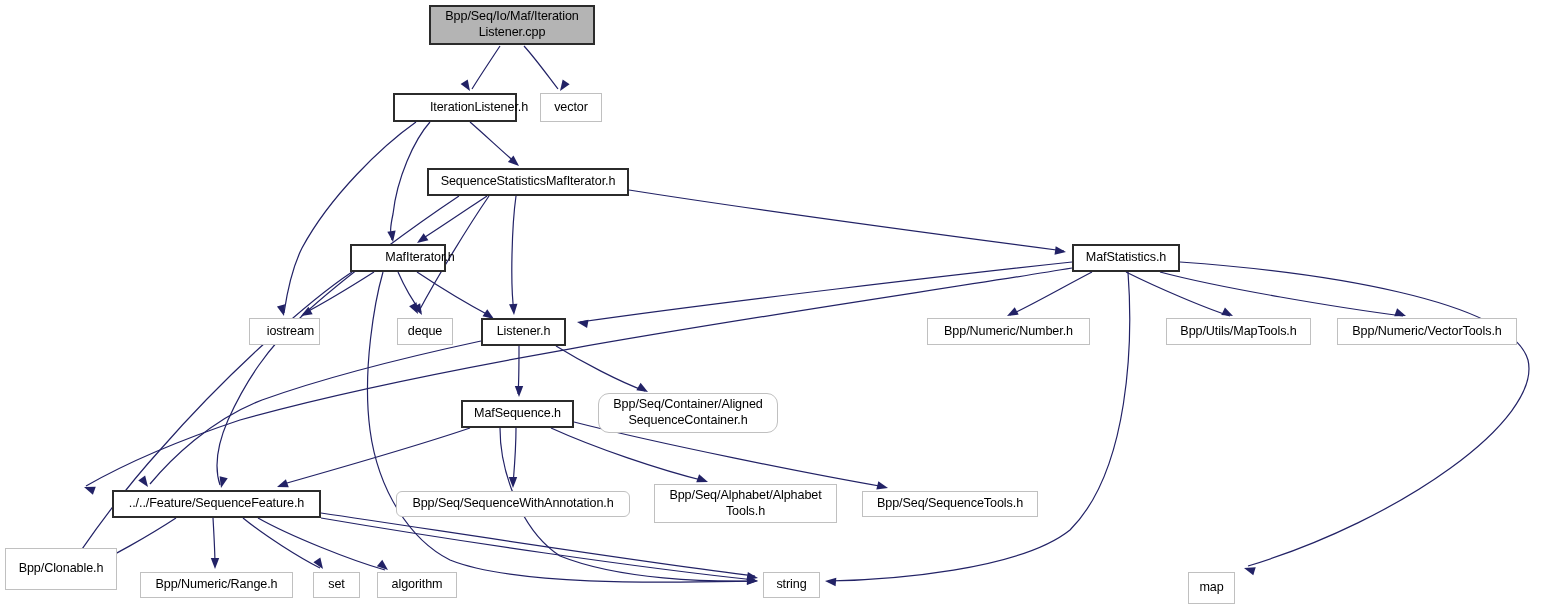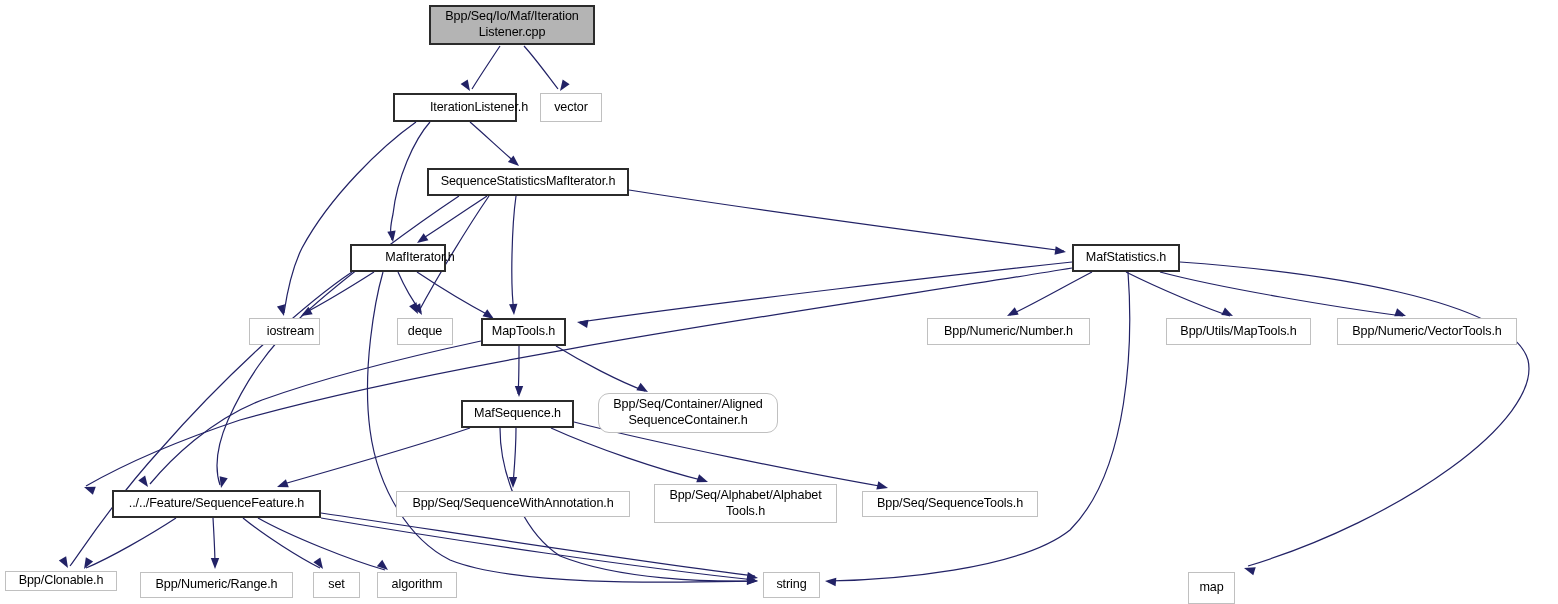--- a/index.html
+++ b/index.html
@@ -126,32 +126,32 @@
   <div id="nodes">
       <div class="node root" style="left: 429px; top: 5px; width: 166px; height: 40px;">Bpp/Seq/Io/Maf/Iteration
 Listener.cpp</div>
       <div class="node strong" style="left: 393px; top: 93px; width: 124px; height: 29px; padding-left: 48px;">IterationListener.h</div>
       <div class="node" style="left: 540px; top: 93px; width: 62px; height: 29px;">vector</div>
       <div class="node strong" style="left: 427px; top: 168px; width: 202px; height: 28px;">SequenceStatisticsMafIterator.h</div>
       <div class="node strong" style="left: 350px; top: 244px; width: 96px; height: 28px; padding-left: 44px;">MafIterator.h</div>
       <div class="node strong" style="left: 1072px; top: 244px; width: 108px; height: 28px;">MafStatistics.h</div>
       <div class="node" style="left: 249px; top: 318px; width: 71px; height: 27px; padding-left: 12px;">iostream</div>
       <div class="node" style="left: 397px; top: 318px; width: 56px; height: 27px;">deque</div>
-      <div class="node strong" style="left: 481px; top: 318px; width: 85px; height: 28px;">MapTools.h</div>
+      <div class="node strong" style="left: 481px; top: 318px; width: 85px; height: 28px;">Listener.h</div>
       <div class="node" style="left: 927px; top: 318px; width: 163px; height: 27px;">Bpp/Numeric/Number.h</div>
       <div class="node" style="left: 1166px; top: 318px; width: 145px; height: 27px;">Bpp/Utils/MapTools.h</div>
       <div class="node" style="left: 1337px; top: 318px; width: 180px; height: 27px;">Bpp/Numeric/VectorTools.h</div>
       <div class="node strong" style="left: 461px; top: 400px; width: 113px; height: 28px;">MafSequence.h</div>
       <div class="node" style="left: 598px; top: 393px; width: 180px; height: 40px; border-radius: 11px;">Bpp/Seq/Container/Aligned
 SequenceContainer.h</div>
       <div class="node strong" style="left: 112px; top: 490px; width: 209px; height: 28px;">../../Feature/SequenceFeature.h</div>
-      <div class="node" style="left: 396px; top: 491px; width: 234px; height: 26px;">Bpp/Seq/SequenceWithAnnotation.h</div>
+      <div class="node" style="left: 396px; top: 491px; width: 234px; height: 26px; border-radius: 6px;">Bpp/Seq/SequenceWithAnnotation.h</div>
       <div class="node" style="left: 654px; top: 484px; width: 183px; height: 39px;">Bpp/Seq/Alphabet/Alphabet
 Tools.h</div>
       <div class="node" style="left: 862px; top: 491px; width: 176px; height: 26px;">Bpp/Seq/SequenceTools.h</div>
-      <div class="node" style="left: 5px; top: 571px; width: 112px; height: 20px;">Bpp/Clonable.h</div>
+      <div class="node" style="left: 5px; top: 548px; width: 112px; height: 42px;">Bpp/Clonable.h</div>
       <div class="node" style="left: 140px; top: 572px; width: 153px; height: 26px;">Bpp/Numeric/Range.h</div>
       <div class="node" style="left: 313px; top: 572px; width: 47px; height: 26px;">set</div>
       <div class="node" style="left: 377px; top: 572px; width: 80px; height: 26px; text-align: right;">algorithm</div>
       <div class="node" style="left: 763px; top: 572px; width: 57px; height: 26px;">string</div>
       <div class="node" style="left: 1188px; top: 572px; width: 47px; height: 32px;">map</div>
     </div>
 </div>
 
 </body></html>

